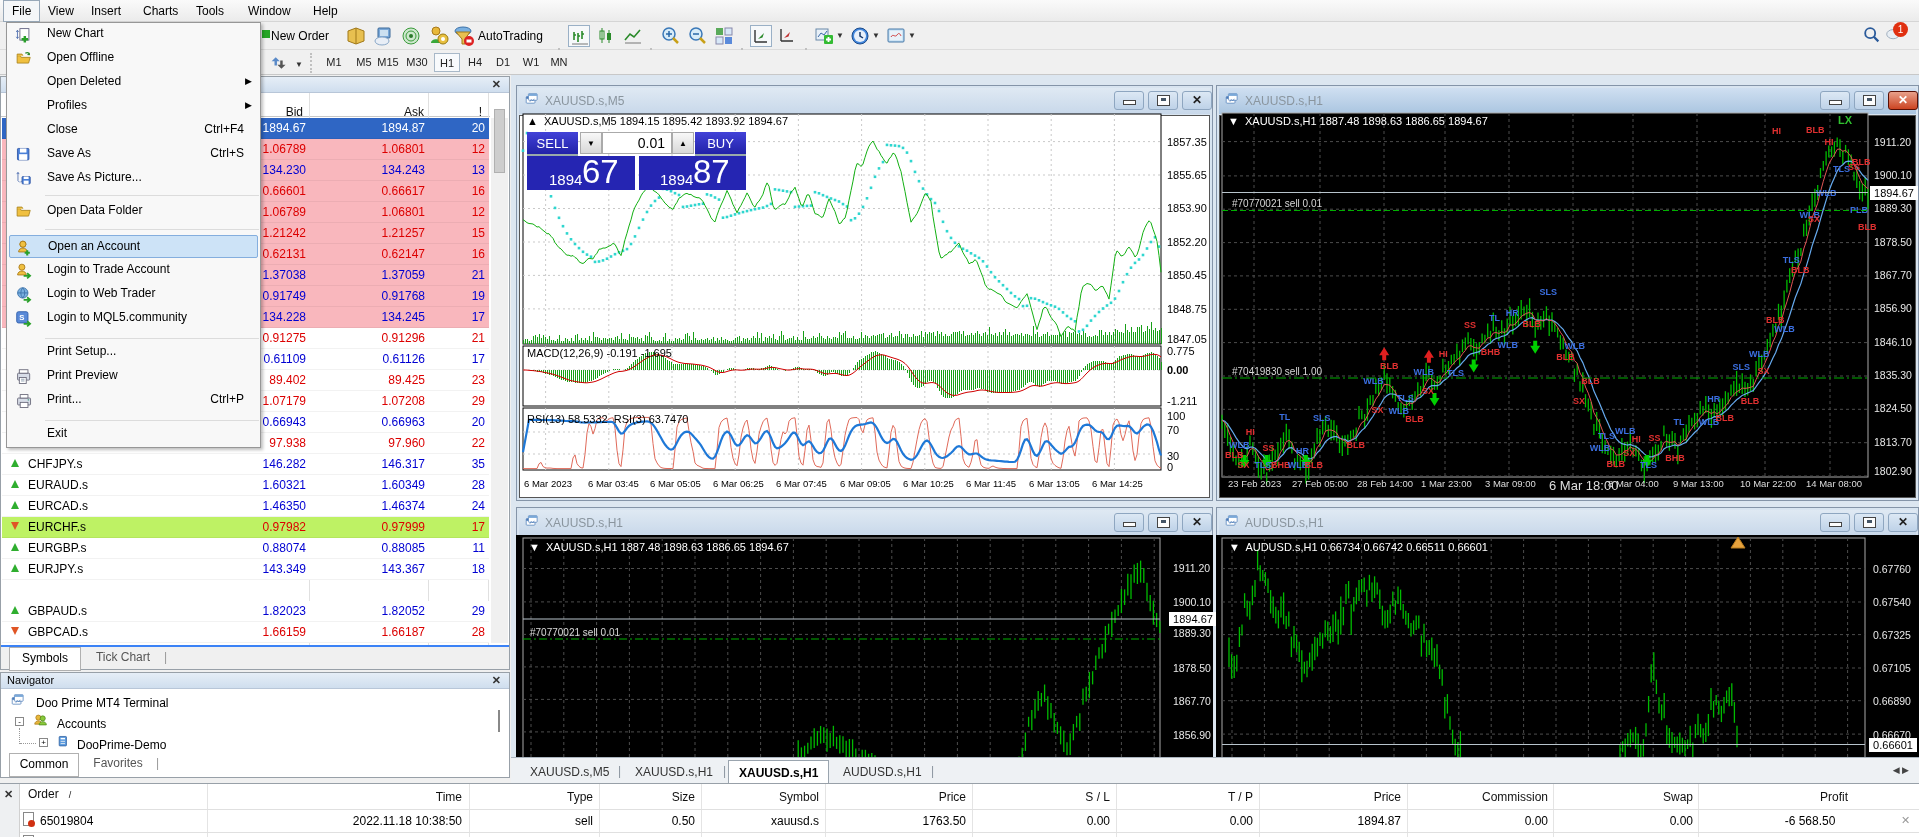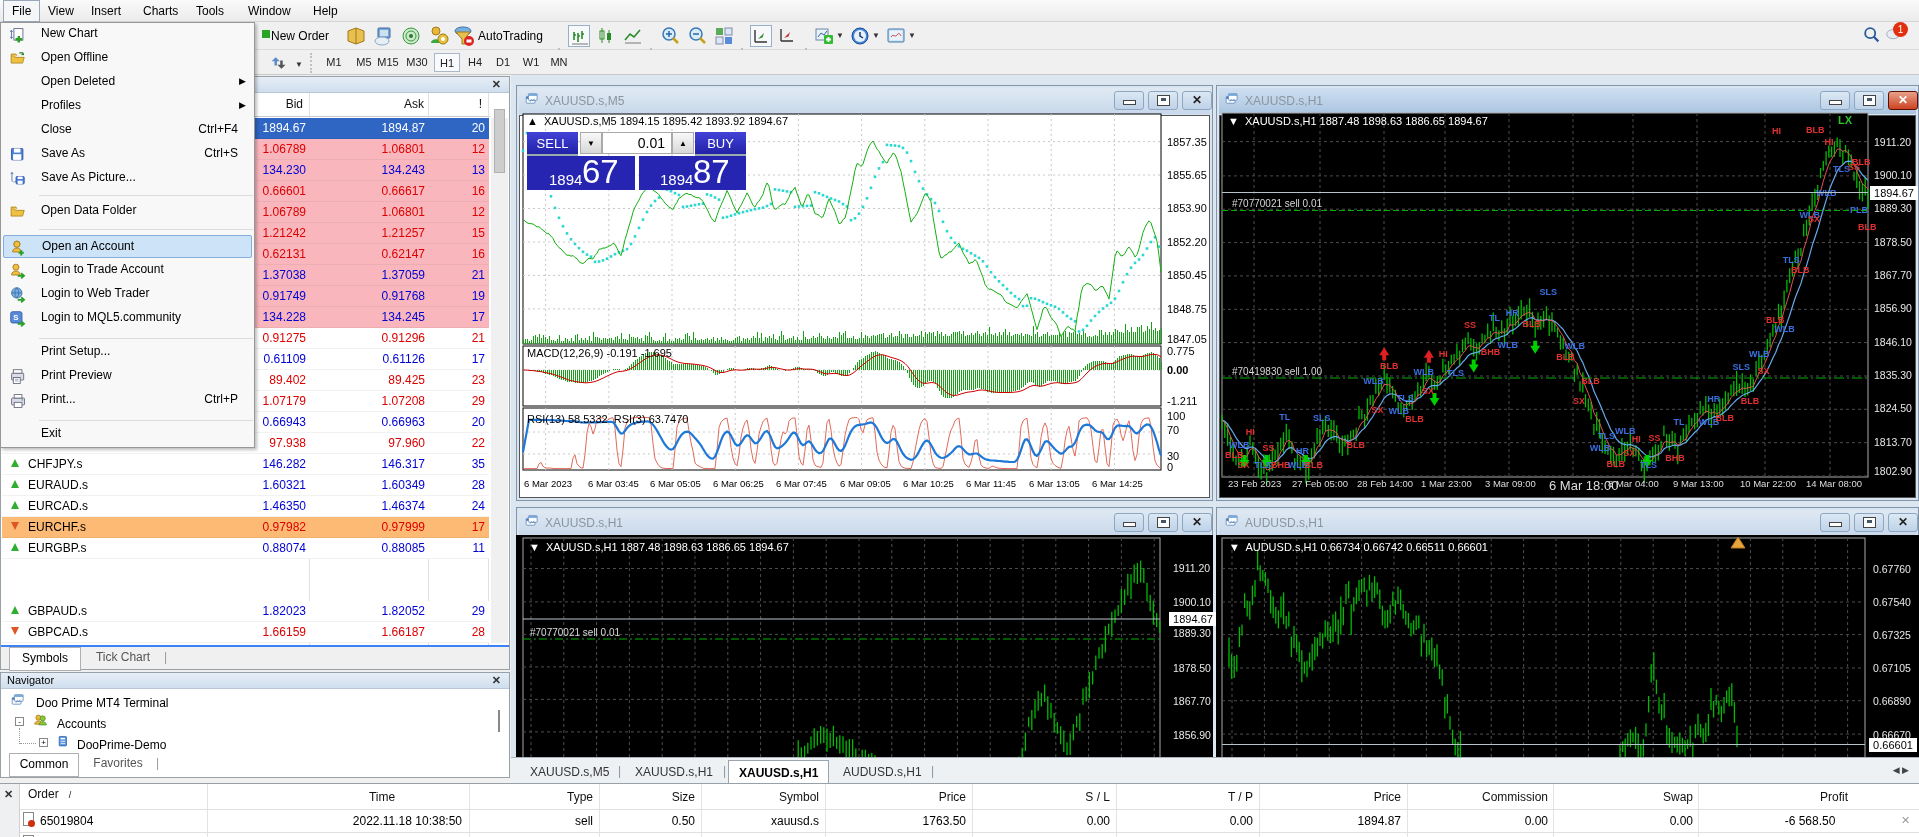--- a/index.html
+++ b/index.html
@@ -7,21 +7,21 @@
 .mfile{border:1px solid #98a8b8;background:#f4f6f8;padding:3px 8px !important}
 .toolbar1{left:0;top:22px;width:1919px;height:28px;background:#f0f0f0;border-bottom:1px solid #dcdcdc}
 .toolbar2{left:0;top:50px;width:1919px;height:25px;background:#f0f0f0;border-bottom:1px solid #c8c8c8}
 .tfbtn{position:absolute;top:3px;height:19px;line-height:19px;text-align:center;font-size:11px;color:#222}
 .sep{position:absolute;top:4px;width:5px;height:20px;border-left:2px dotted #c0c0c0}
 .icon{position:absolute;top:3px;width:22px;height:22px}
 
 .mw{left:0;top:76px;width:510px;height:594px;background:#fff;border:1px solid #98a0a8}
 .mwcap{position:absolute;left:0;top:0;width:508px;height:16px;background:linear-gradient(#e6eef7,#cfdeee);border-bottom:1px solid #b8c6d8}
 .mwhead{position:absolute;left:0;top:16px;width:489px;height:24px;border-bottom:1px solid #c8c8c8;background:#fff}
-.mwhead div{position:absolute;top:4px;font-size:12px;color:#111}
+.mwhead div{position:absolute;top:12px;font-size:12px;color:#111}
 .colsep{position:absolute;top:16px;width:1px;height:570px;background:#e0e0e0}
 .mwrow{position:absolute;left:1px;width:487px;height:21px;font-size:12px}
 .mwrow div{position:absolute;top:3px}
 .cell-bid{right:183px}.cell-ask{right:64px}.cell-sp{right:4px}
 .blue{color:#0000d2}.red{color:#dc0000}
 .mwtabs{position:absolute;left:0;top:568px;width:508px;height:24px;background:#f0f0f0;border-top:2px solid #3b82f6}
 
 .nav{left:0;top:672px;width:510px;height:106px;background:#fff;border:1px solid #98a0a8}
 .navcap{position:absolute;left:0;top:0;width:508px;height:16px;background:linear-gradient(#e6eef7,#cfdeee);border-bottom:1px solid #b8c6d8;font-size:11px;padding:1px 0 0 6px}
 .tab{position:absolute;height:22px;background:#f0f0f0;border:1px solid #b0b0b0;border-top:none;text-align:center;font-size:12px;color:#555;padding-top:3px}
@@ -37,21 +37,21 @@
 
 .term{left:0;top:783px;width:1919px;height:54px;background:#fff;border-top:1px solid #98a0a8}
 .thead{position:absolute;top:3px;height:22px;font-size:12px;color:#111}
 .trow{position:absolute;font-size:12px;color:#000}
 .tsep{position:absolute;top:0px;width:1px;height:54px;background:#e4e4e4}
 
 .ctabs{left:511px;top:757px;width:1408px;height:26px;background:#eef1f4;border-top:1px solid #aab4be}
 .ctab{position:absolute;top:2px;height:24px;padding:5px 10px 0 10px;font-size:12px;color:#333}
 .ctab.active{background:#fff;border:1px solid #9aa4ae;border-bottom:none;font-weight:bold;color:#000}
 
-.fmenu{left:0;top:22px;width:255px;height:426px;background:#f8f8f8;border:1px solid #979797;box-shadow:2px 2px 3px rgba(0,0,0,.25);z-index:50}
+.fmenu{left:6px;top:22px;width:255px;height:426px;background:#f8f8f8;border:1px solid #979797;box-shadow:2px 2px 3px rgba(0,0,0,.25);z-index:50}
 .fitem{position:absolute;left:2px;width:249px;height:23px;font-size:12px}
 .fitem .lab{position:absolute;left:38px;top:3px}
 .fitem .sc{position:absolute;right:14px;top:3px}
 .fitem .arr{position:absolute;right:6px;top:5px;font-size:9px;color:#000}
 .fsep{position:absolute;left:38px;width:214px;height:1px;background:#dcdcdc}
 .fhl{background:#cde3f7;border:1px solid #84aede;border-radius:2px}
 svg text{font-family:"Liberation Sans",sans-serif}
 </style></head><body>
 
 <div class="abs menubar">
@@ -287,33 +287,40 @@
       <div class="cell-ask">1.60349</div>
       <div class="cell-sp">28</div>
     </div>
     <div class="mwrow blue" style="top:419px;background:#fff;border-bottom:1px solid rgba(0,0,0,0.05)">
       <div style="left:9px;top:5px;width:0;height:0;border-left:4.5px solid transparent;border-right:4.5px solid transparent;border-bottom:8px solid #2fae2f"></div>
       <div style="left:26px;color:#000">EURCAD.s</div>
       <div class="cell-bid">1.46350</div>
       <div class="cell-ask">1.46374</div>
       <div class="cell-sp">24</div>
     </div>
-    <div class="mwrow red" style="top:440px;background:#fdba74;border-bottom:1px solid rgba(0,0,0,0.05)">
+    <div class="mwrow red" style="top:440px;background:#bef264;border-bottom:1px solid rgba(0,0,0,0.05)">
       <div style="left:9px;top:5px;width:0;height:0;border-left:4.5px solid transparent;border-right:4.5px solid transparent;border-top:8px solid #e05525"></div>
       <div style="left:26px;color:#000">EURCHF.s</div>
       <div class="cell-bid">0.97982</div>
       <div class="cell-ask">0.97999</div>
       <div class="cell-sp">17</div>
     </div>
     <div class="mwrow blue" style="top:461px;background:#fff;border-bottom:1px solid rgba(0,0,0,0.05)">
       <div style="left:9px;top:5px;width:0;height:0;border-left:4.5px solid transparent;border-right:4.5px solid transparent;border-bottom:8px solid #2fae2f"></div>
       <div style="left:26px;color:#000">EURGBP.s</div>
       <div class="cell-bid">0.88074</div>
       <div class="cell-ask">0.88085</div>
       <div class="cell-sp">11</div>
+    </div>
+    <div class="mwrow blue" style="top:482px;background:#fff;border-bottom:1px solid rgba(0,0,0,0.05)">
+      <div style="left:9px;top:5px;width:0;height:0;border-left:4.5px solid transparent;border-right:4.5px solid transparent;border-bottom:8px solid #2fae2f"></div>
+      <div style="left:26px;color:#000">EURJPY.s</div>
+      <div class="cell-bid">143.349</div>
+      <div class="cell-ask">143.367</div>
+      <div class="cell-sp">18</div>
     </div>
     <div class="mwrow blue" style="top:524px;background:#fff;border-bottom:1px solid rgba(0,0,0,0.05)">
       <div style="left:9px;top:5px;width:0;height:0;border-left:4.5px solid transparent;border-right:4.5px solid transparent;border-bottom:8px solid #2fae2f"></div>
       <div style="left:26px;color:#000">GBPAUD.s</div>
       <div class="cell-bid">1.82023</div>
       <div class="cell-ask">1.82052</div>
       <div class="cell-sp">29</div>
     </div>
     <div class="mwrow red" style="top:545px;background:#fff;border-bottom:1px solid rgba(0,0,0,0.05)">
       <div style="left:9px;top:5px;width:0;height:0;border-left:4.5px solid transparent;border-right:4.5px solid transparent;border-top:8px solid #e05525"></div>
@@ -2014,21 +2021,21 @@
     <div class="tsep" style="left:599px"></div>
     <div class="tsep" style="left:701px"></div>
     <div class="tsep" style="left:825px"></div>
     <div class="tsep" style="left:972px"></div>
     <div class="tsep" style="left:1116px"></div>
     <div class="tsep" style="left:1259px"></div>
     <div class="tsep" style="left:1407px"></div>
     <div class="tsep" style="left:1553px"></div>
     <div class="tsep" style="left:1698px"></div>
     <div class="thead" style="left:28px">Order&nbsp;&nbsp;&nbsp;<span style="font-size:9px">/</span></div>
-    <div class="thead" style="left:302px;width:160px;text-align:center;top:6px">Time</div>
+    <div class="thead" style="left:302px;width:160px;text-align:right;top:6px">Time</div>
     <div class="thead" style="left:433px;width:160px;text-align:right;top:6px">Type</div>
     <div class="thead" style="left:535px;width:160px;text-align:right;top:6px">Size</div>
     <div class="thead" style="left:659px;width:160px;text-align:right;top:6px">Symbol</div>
     <div class="thead" style="left:806px;width:160px;text-align:right;top:6px">Price</div>
     <div class="thead" style="left:950px;width:160px;text-align:right;top:6px">S / L</div>
     <div class="thead" style="left:1093px;width:160px;text-align:right;top:6px">T / P</div>
     <div class="thead" style="left:1241px;width:160px;text-align:right;top:6px">Price</div>
     <div class="thead" style="left:1388px;width:160px;text-align:right;top:6px">Commission</div>
     <div class="thead" style="left:1533px;width:160px;text-align:right;top:6px">Swap</div>
     <div class="thead" style="left:1754px;width:160px;text-align:center;top:6px">Profit</div>

